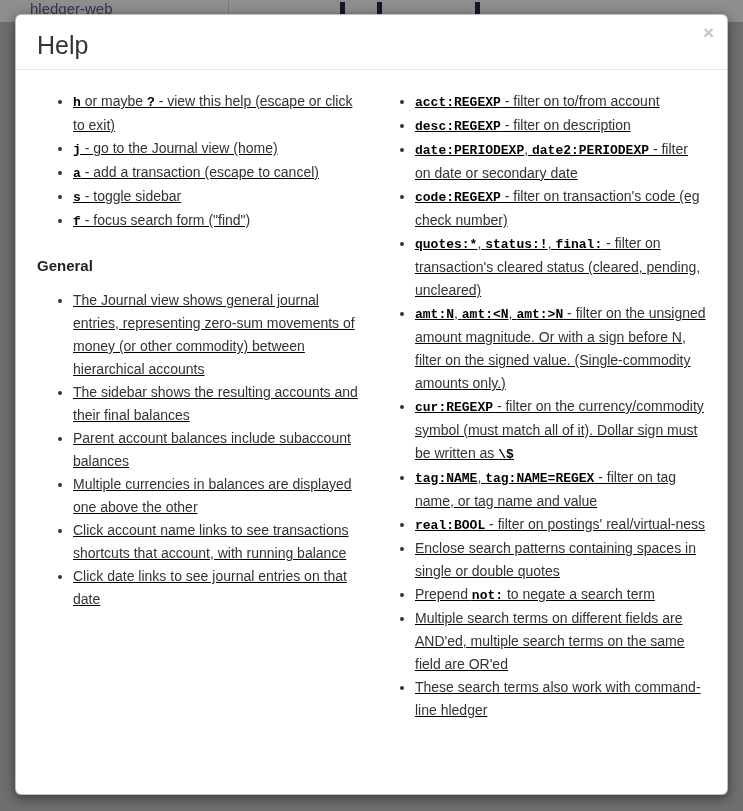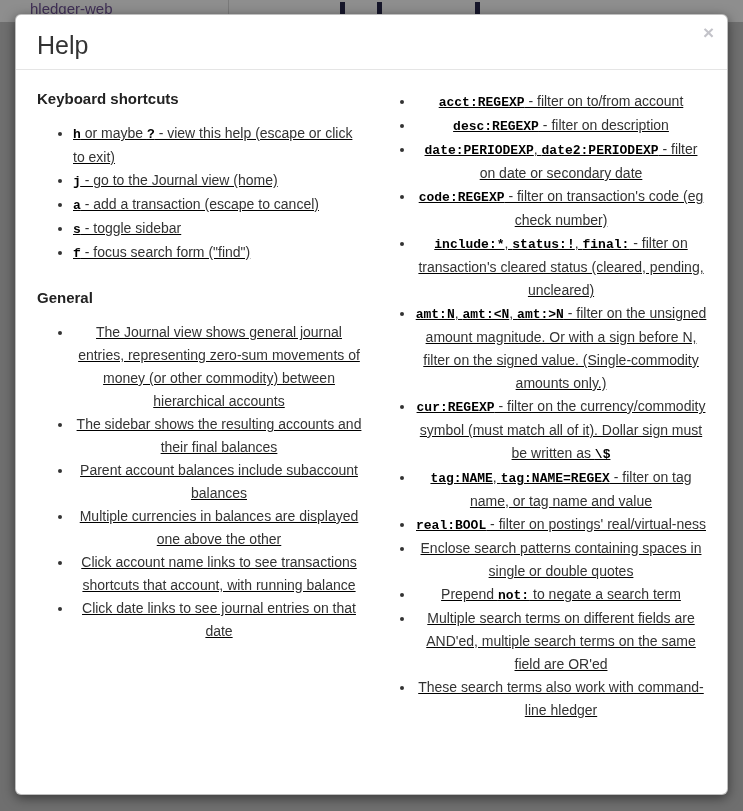--- a/index.html
+++ b/index.html
@@ -70,21 +70,21 @@
   }
   .section-list {
     margin:0 0 24px 0; padding:0 0 0 36px;
     list-style:disc;
     text-decoration:underline;
   }
   .section-list li {
     font-size:14px; line-height:23px; color:#333;
   }
   .section + .section .section-title { margin-top:14px; }
-  .section:last-child .section-list { margin-bottom:2px;text-align:center; }
+  .section:last-child .section-list { margin-bottom:2px; }
 
   code {
     font-family:"Liberation Mono", monospace;
     font-weight:bold; font-size:13px; color:#000;
   }
 </style>
 </head>
 <body>
 
 <div class="top-strip">
@@ -97,21 +97,20 @@
 <div class="backdrop"></div>
 
 <div class="modal">
   <div class="modal-header">
     <div class="modal-title">Help</div>
     <span class="close-btn">×</span>
   </div>
   <div class="modal-body">
     <div class="col col-left">
       <div class="section">
-        <h2 class="section-title">Keyboard shortcuts</h2>
         <ul class="section-list">
             <li><code>h</code> or maybe <code>?</code> - view this help (escape or click to exit)</li>
             <li><code>j</code> - go to the Journal view (home)</li>
             <li><code>a</code> - add a transaction (escape to cancel)</li>
             <li><code>s</code> - toggle sidebar</li>
             <li><code>f</code> - focus search form ("find")</li>
           </ul>
       </div>
       <div class="section">
         <h2 class="section-title">General</h2>
@@ -125,21 +124,21 @@
           </ul>
       </div>
     </div>
     <div class="col">
       <div class="section">
         <ul class="section-list">
             <li><code>acct:REGEXP</code> - filter on to/from account</li>
             <li><code>desc:REGEXP</code> - filter on description</li>
             <li><code>date:PERIODEXP</code>, <code>date2:PERIODEXP</code> - filter on date or secondary date</li>
             <li><code>code:REGEXP</code> - filter on transaction's code (eg check number)</li>
-            <li><code>include:*</code>, <code>status:!</code>, <code>final:</code> - filter on transaction's cleared status (cleared, pending, uncleared)</li>
+            <li><code>quotes:*</code>, <code>status:!</code>, <code>final:</code> - filter on transaction's cleared status (cleared, pending, uncleared)</li>
             <li><code>amt:N</code>, <code>amt:&lt;N</code>, <code>amt:&gt;N</code> - filter on the unsigned amount magnitude. Or with a sign before N, filter on the signed value. (Single-commodity amounts only.)</li>
             <li><code>cur:REGEXP</code> - filter on the currency/commodity symbol (must match all of it). Dollar sign must be written as <code>\$</code></li>
             <li><code>tag:NAME</code>, <code>tag:NAME=REGEX</code> - filter on tag name, or tag name and value</li>
             <li><code>real:BOOL</code> - filter on postings' real/virtual-ness</li>
             <li>Enclose search patterns containing spaces in single or double quotes</li>
             <li>Prepend <code>not:</code> to negate a search term</li>
             <li>Multiple search terms on different fields are AND'ed, multiple search terms on the same field are OR'ed</li>
             <li>These search terms also work with command-line hledger</li>
           </ul>
       </div>

